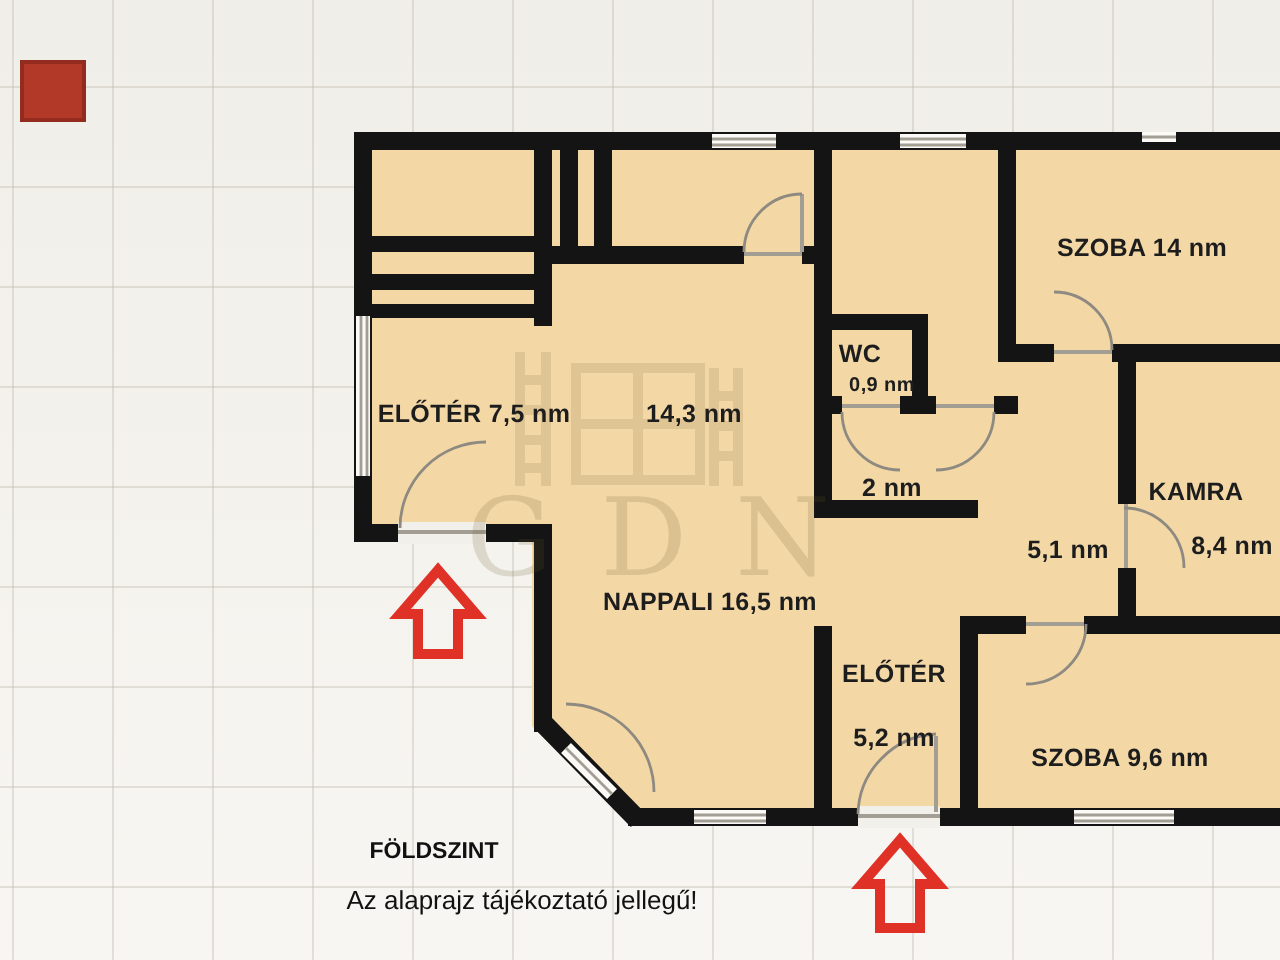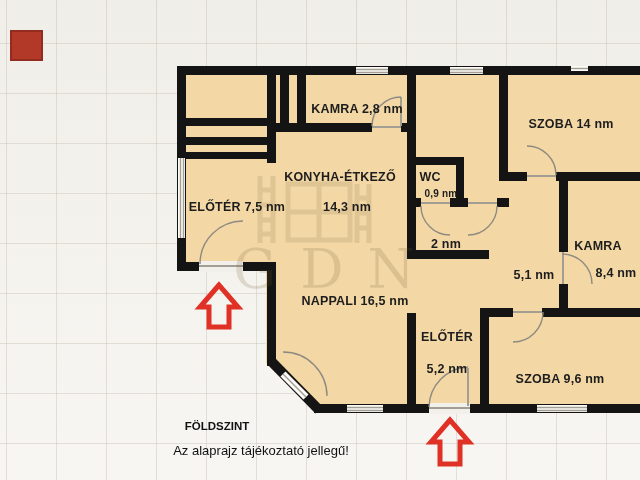--- a/index.html
+++ b/index.html
@@ -163,23 +163,21 @@
 
       <path class="arc" d="M283,352 A44,44 0 0 1 327,396"></path>
     </g>
 
     <path class="arrow" d="M219,285 L200,307 L209,307 L209,327 L229,327 L229,307 L238,307 Z"></path>
     <path class="arrow" d="M450,420 L431,442 L440,442 L440,464 L460,464 L460,442 L469,442 Z"></path>
   </svg>
 
   <div class="wm-letters" style="left:336px;top:269px">GDN</div>
 
-  <div class="room-label" style="left:357px;top:109px">KAMRA 2,8 nm</div>
   <div class="room-label" style="left:571px;top:124px">SZOBA 14 nm</div>
-  <div class="room-label" style="left:340px;top:177px">KONYHA-ÉTKEZŐ</div>
   <div class="room-label" style="left:347px;top:207px">14,3 nm</div>
   <div class="room-label" style="left:430px;top:177px">WC</div>
   <div class="room-label small" style="left:441px;top:193px">0,9 nm</div>
   <div class="room-label" style="left:446px;top:244px">2 nm</div>
   <div class="room-label" style="left:237px;top:207px">ELŐTÉR 7,5 nm</div>
   <div class="room-label" style="left:534px;top:275px">5,1 nm</div>
   <div class="room-label" style="left:598px;top:246px">KAMRA</div>
   <div class="room-label" style="left:616px;top:273px">8,4 nm</div>
   <div class="room-label" style="left:355px;top:301px">NAPPALI 16,5 nm</div>
   <div class="room-label" style="left:447px;top:337px">ELŐTÉR</div>

